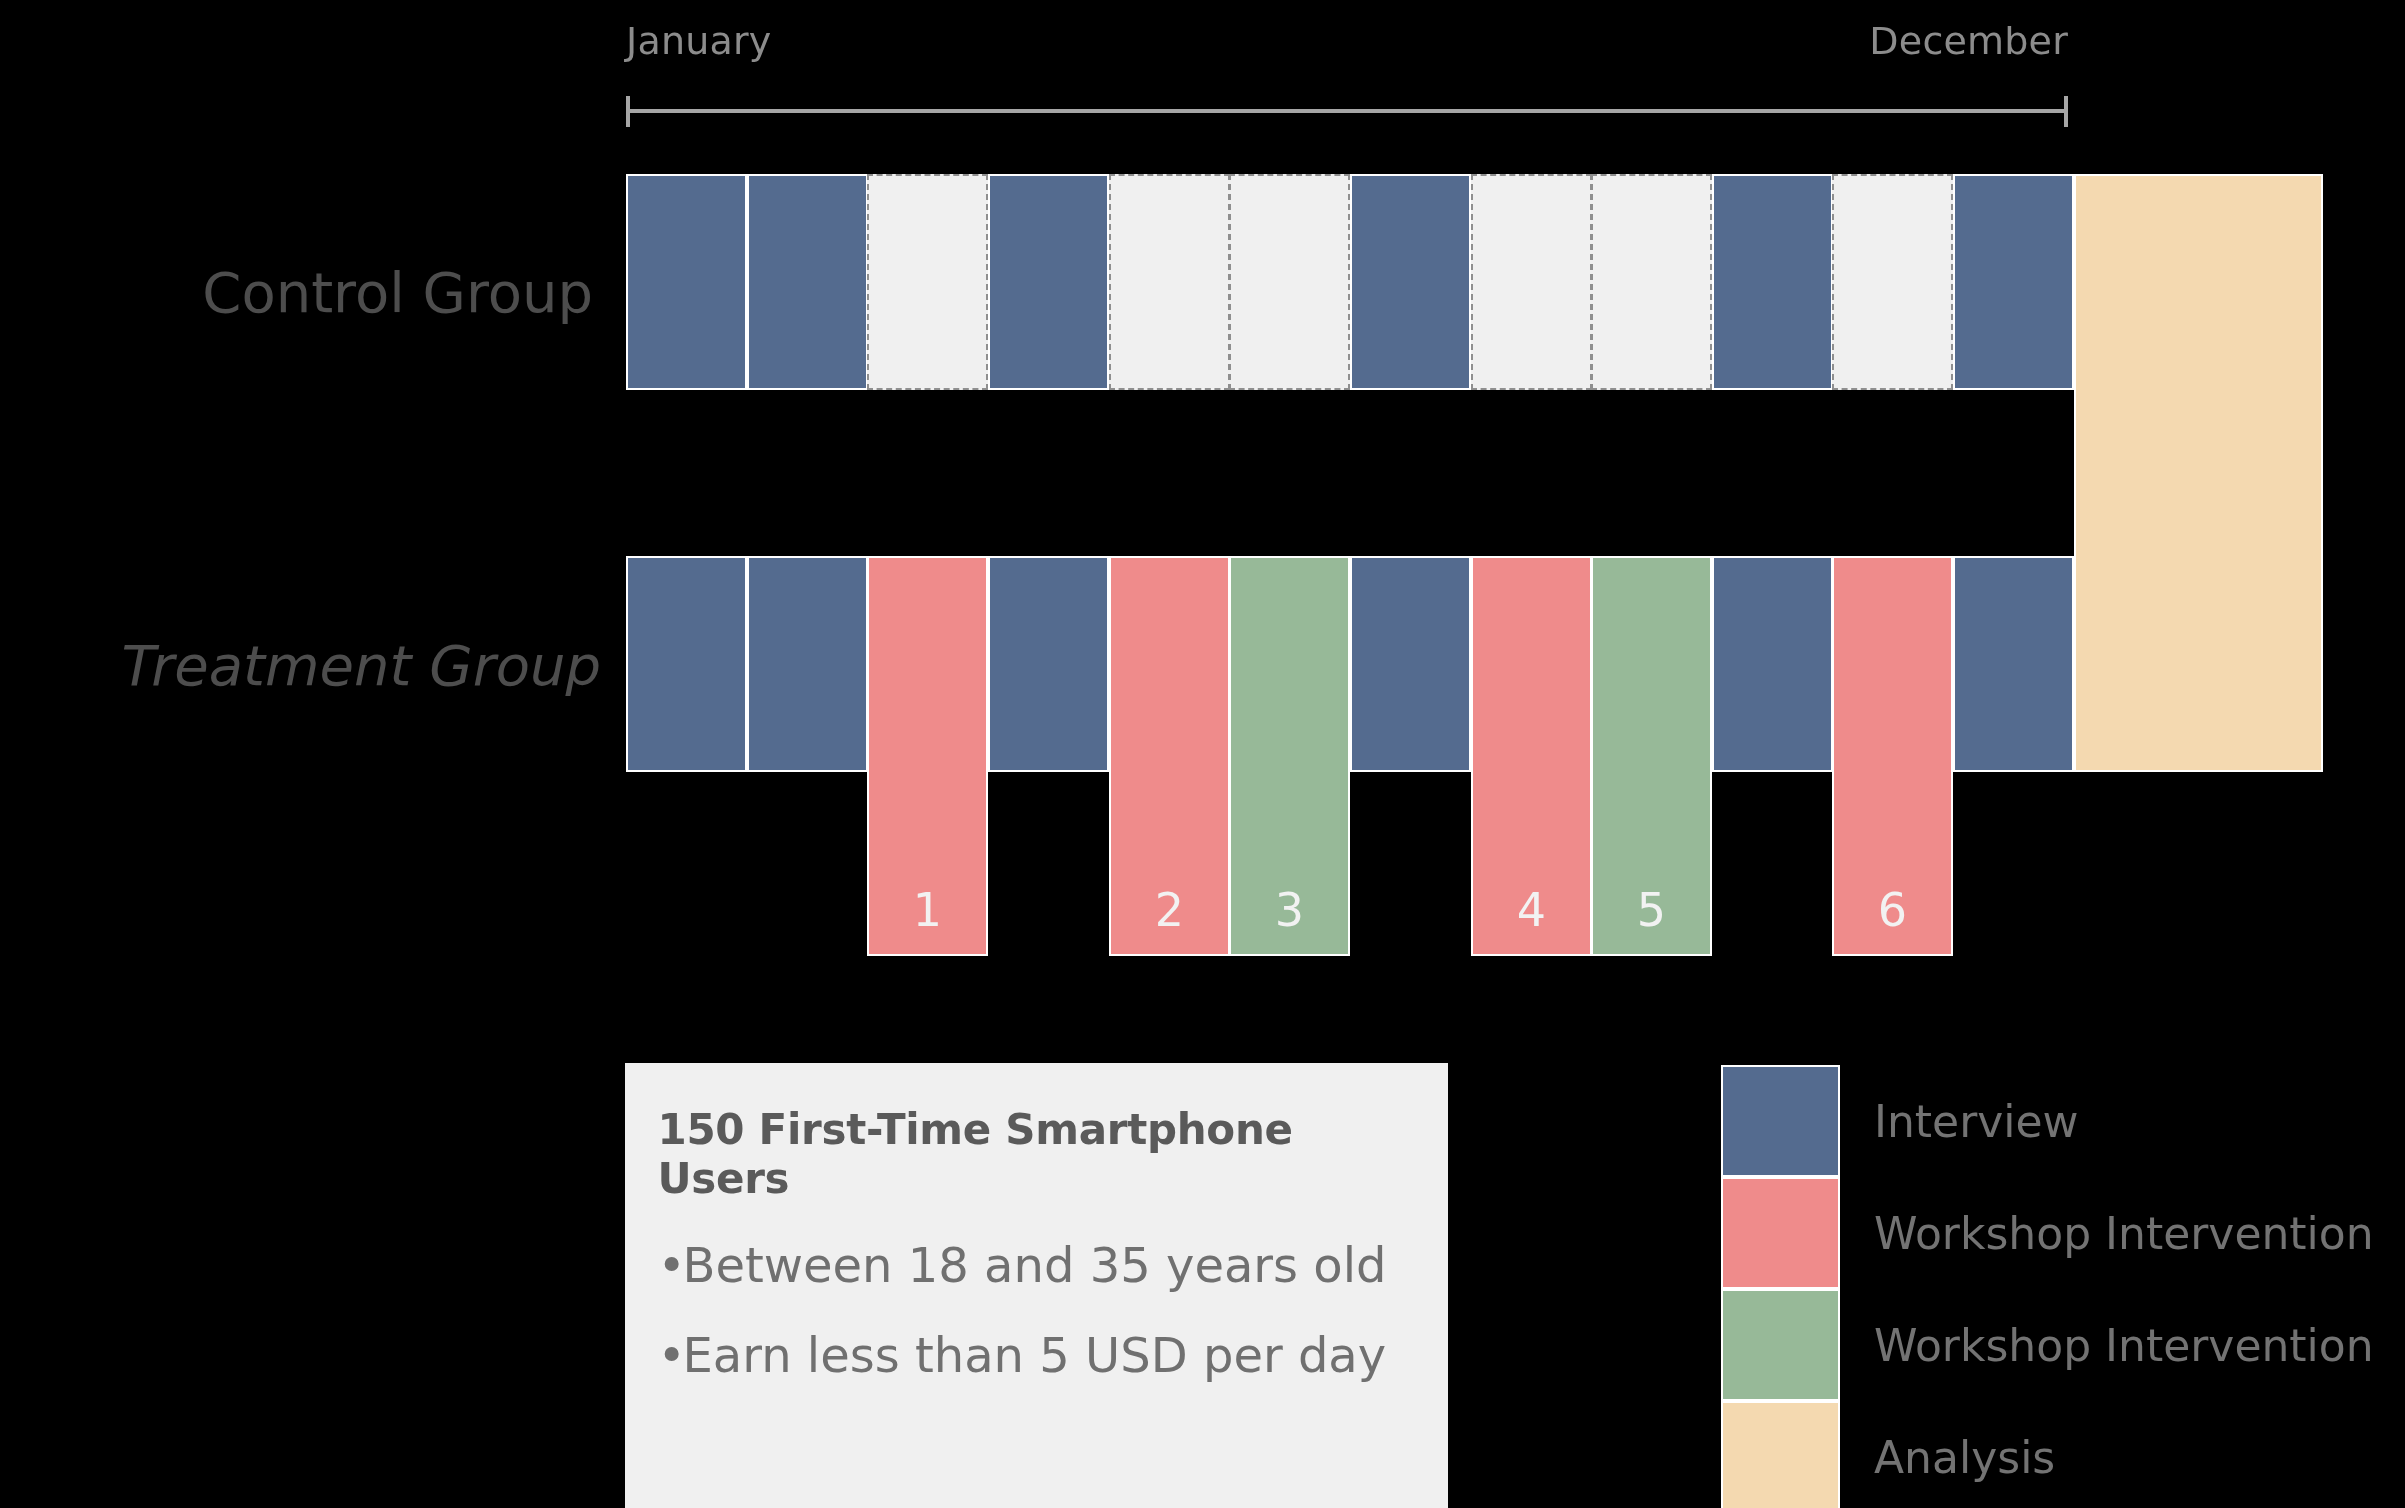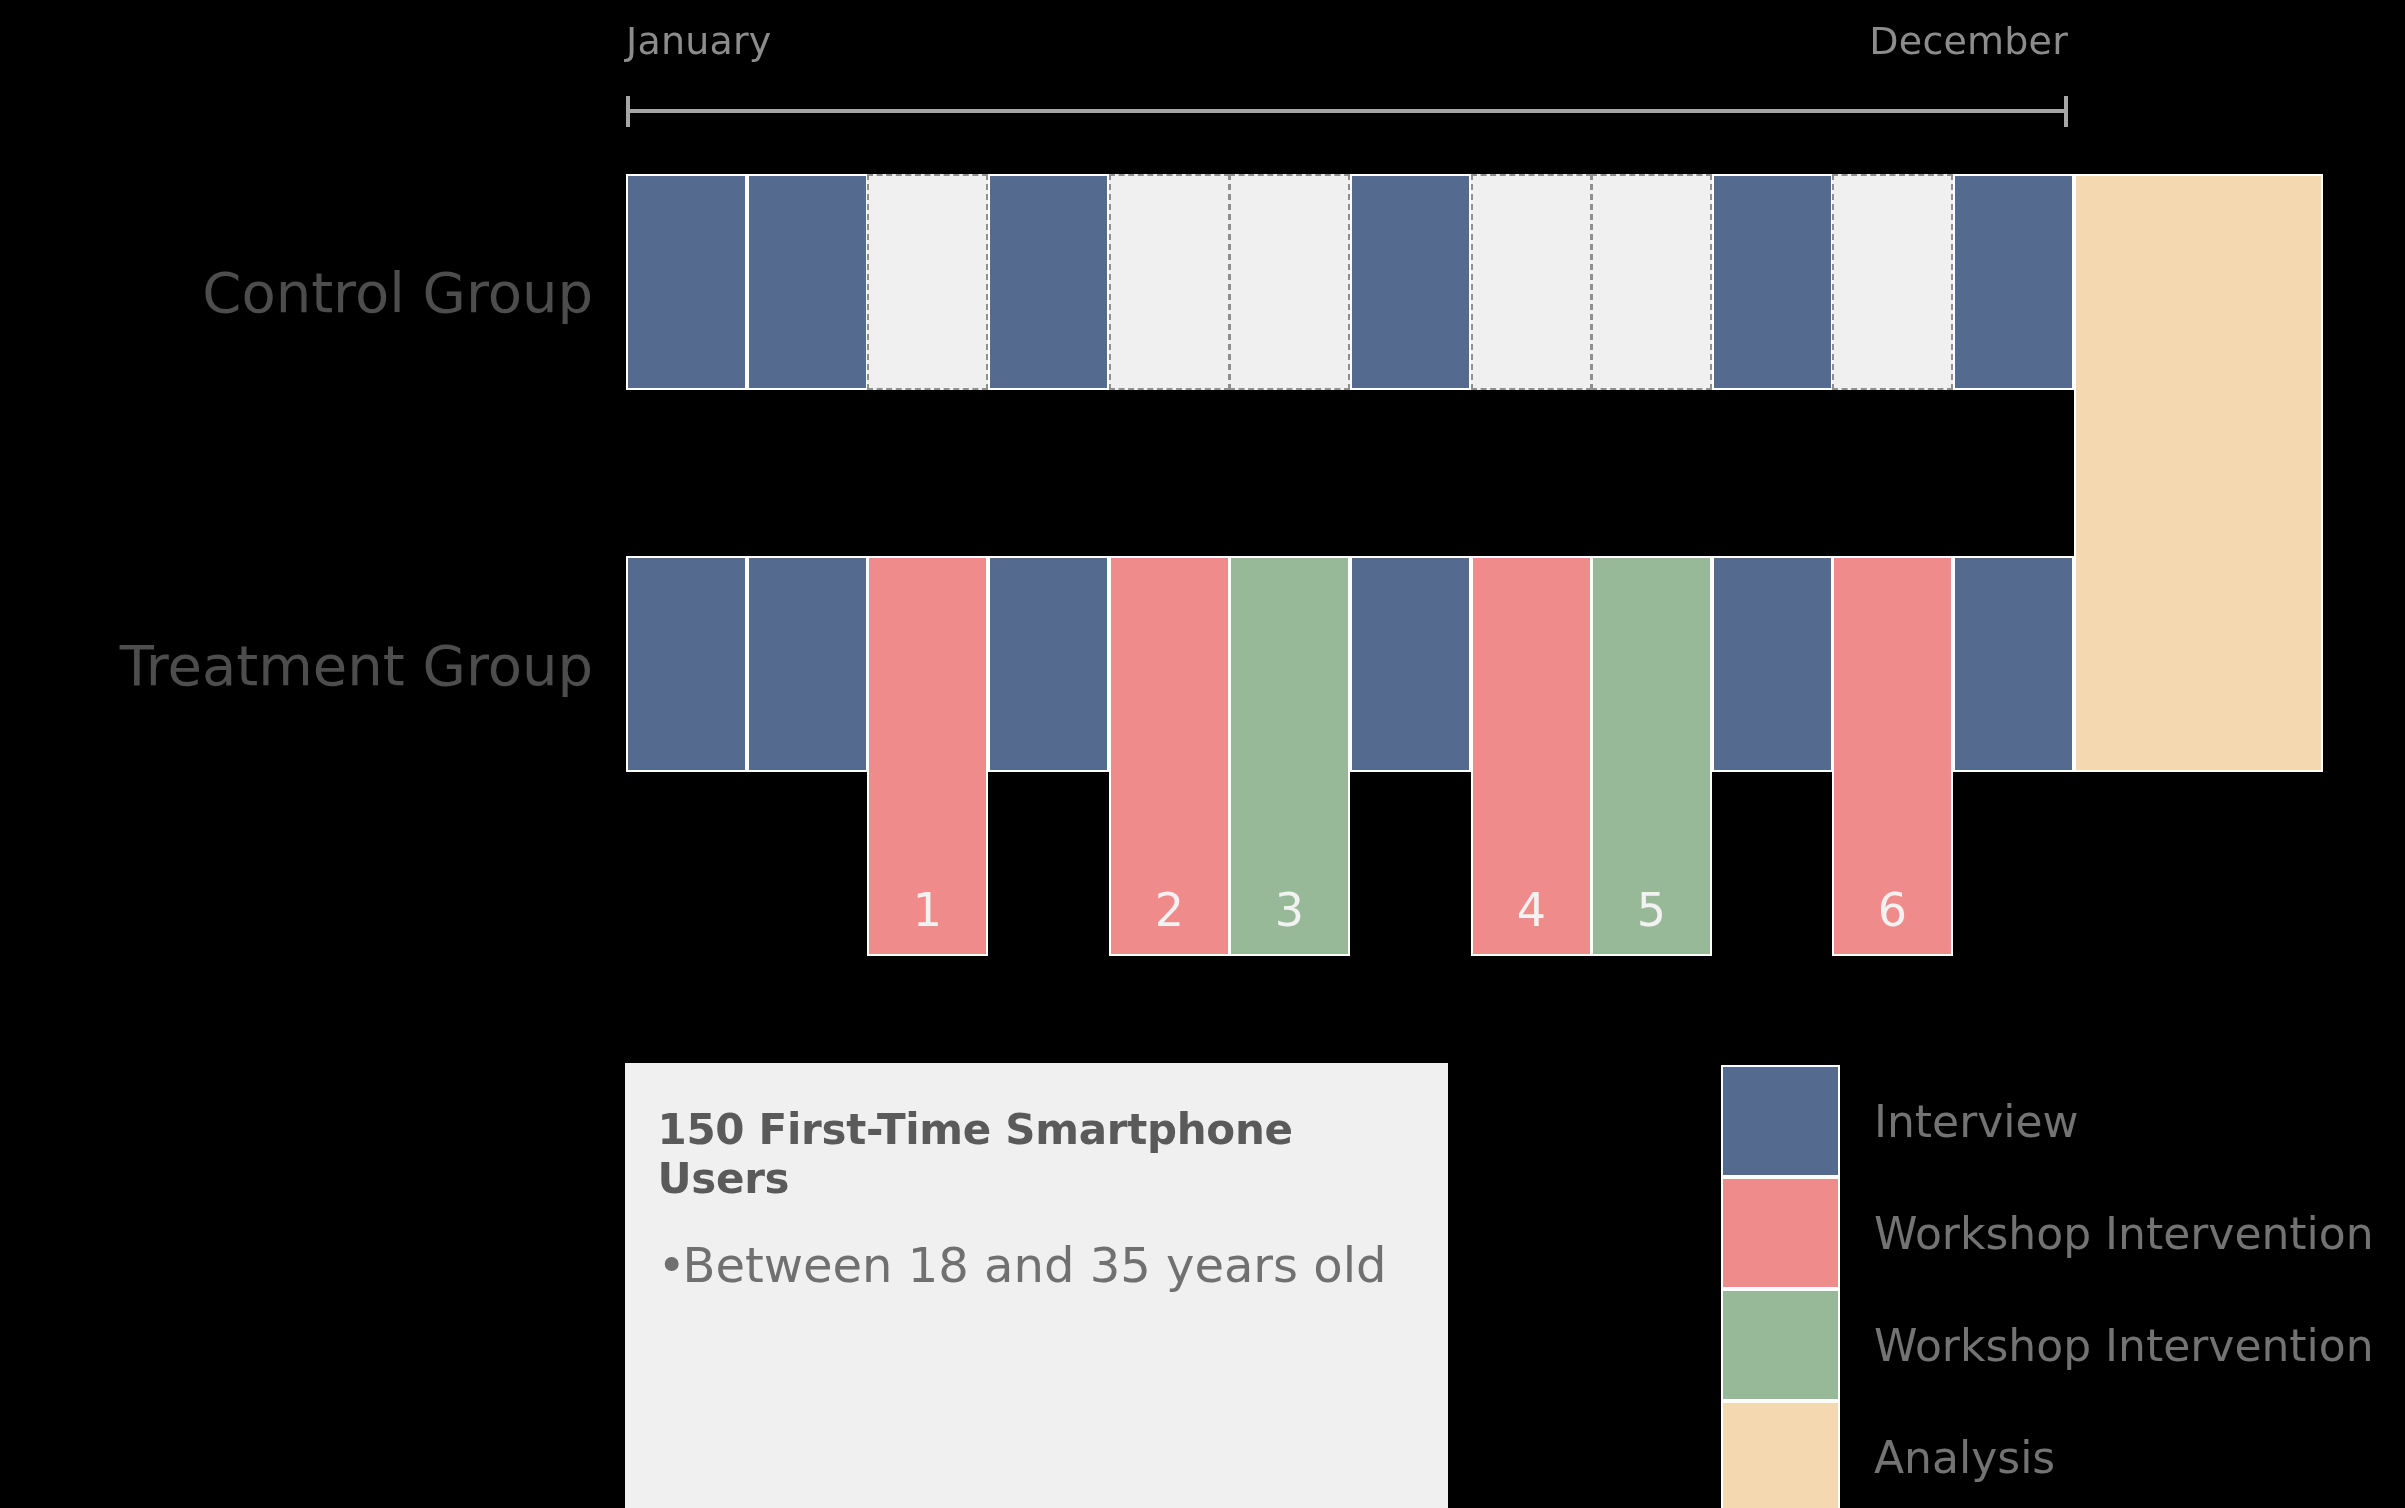--- a/index.html
+++ b/index.html
@@ -27,21 +27,21 @@
   }
   #tick-left{left:626px;}
   #tick-right{left:2064px;}
 
   
   .row-label{
     position:absolute;right:2237px;font-size:56px;color:#4d4d4d;
     white-space:nowrap;text-align:right;
   }
   #label-control{top:260px;left:0;right:auto;width:593px;text-align:right;}
-  #label-treatment{top:633px;left:0;right:auto;width:593px;}
+  #label-treatment{top:633px;left:8px;right:auto;width:593px;font-style:italic;}
 
   
   .bar{
     position:absolute;box-sizing:border-box;
     border:2.9px solid #ffffff;
   }
   .bar.empty{
     background:#f0f0f0;
     border:2.9px dashed #8f8f8f;
   }
@@ -135,20 +135,21 @@
         <span class="num">6</span>
       </div>
       <div class="bar" style="left: 1953px; width: 121px; top: 556px; height: 216px; background: rgb(84, 107, 143);"></div>
       <div class="analysis-bar" style="left: 2074px; width: 249px; top: 174px; height: 598px; background: rgb(244, 217, 176);"></div>
     </div>
 
   <div class="infobox">
     <h2>150 First-Time Smartphone Users</h2>
     <ul id="info-bullets">
         <li>Between 18 and 35 years old</li>
+        <li>Earn less than 5 USD per day</li>
       </ul>
   </div>
 
   <div class="legend" id="legend">
       <div class="legend-row">
         <div class="legend-swatch" style="background: rgb(84, 107, 143);"></div>
         <div class="legend-text">Interview</div>
       </div>
       <div class="legend-row">
         <div class="legend-swatch" style="background: rgb(239, 139, 139);"></div>

